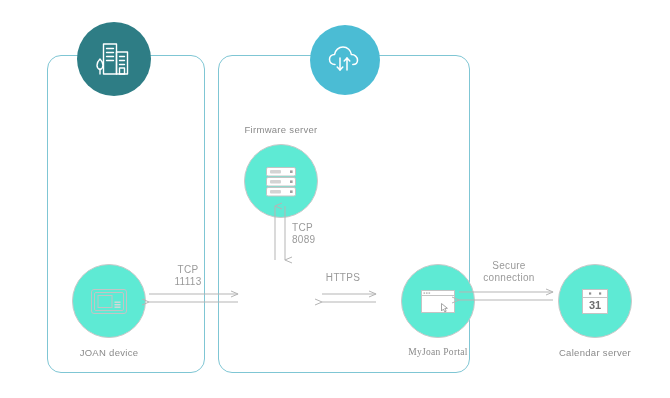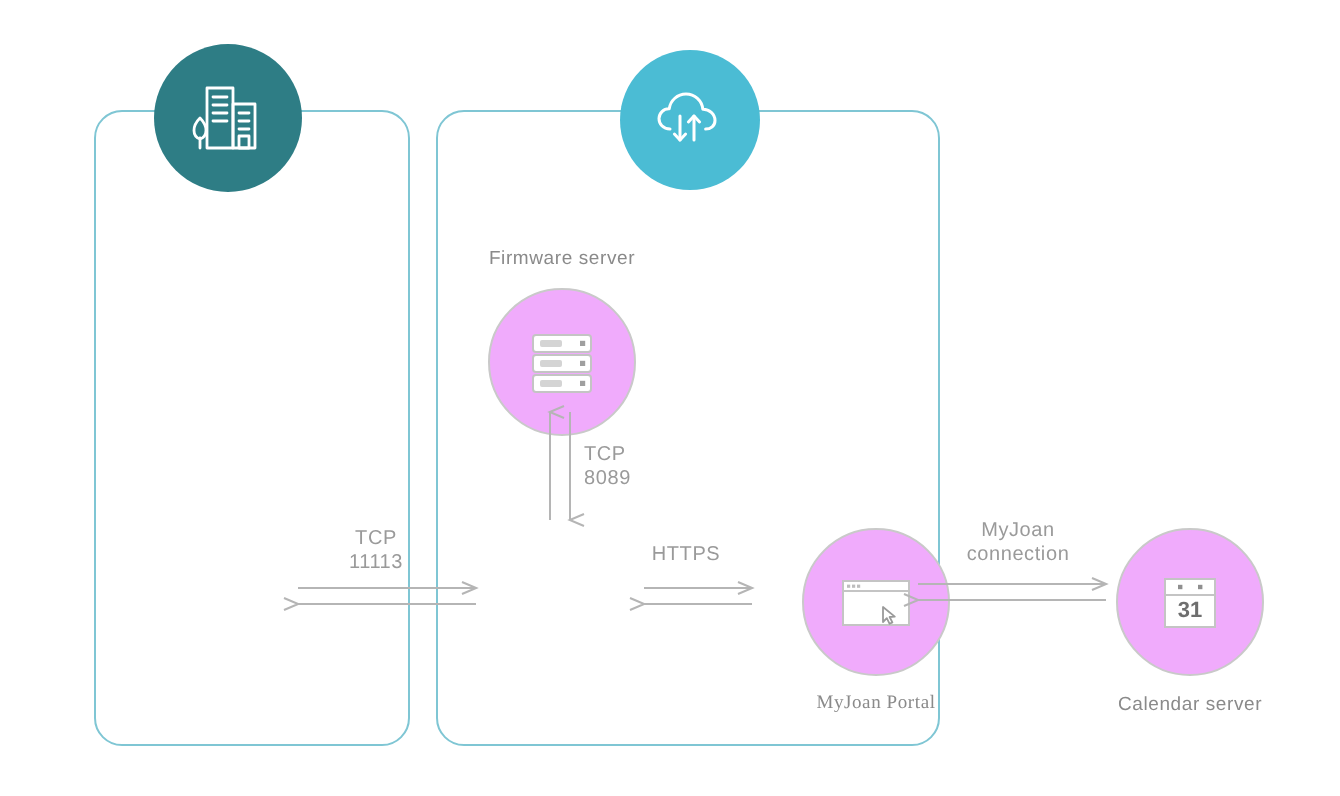--- a/index.html
+++ b/index.html
@@ -41,21 +41,21 @@
   }
   .node-circle {
     width: 74px;
     height: 74px;
     border: 1px solid #c9c9c9;
     border-radius: 50%;
     box-sizing: border-box;
     display: flex;
     align-items: center;
     justify-content: center;
-    background: #f0abfc;
+    background: #5eead4;
   }
   .node-label {
     margin-top: 9px;
     text-align: center;
     font-size: 9.5px;
     color: #8a8a8a;
     letter-spacing: .3px;
     white-space: nowrap;
   }
   .node-label.above {
@@ -146,20 +146,37 @@
         </g>
         <g fill="#9f9f9f" stroke="none">
           <rect x="31" y="11.4" width="2.6" height="2.6"></rect>
           <rect x="31" y="21.4" width="2.6" height="2.6"></rect>
           <rect x="31" y="31.4" width="2.6" height="2.6"></rect>
         </g>
       </svg>
     </div>
   </div>
 
+  <div class="node" id="node-joan">
+    <div class="node-circle">
+      <svg width="46" height="46" viewBox="0 0 46 46">
+        <g stroke="#c4c4c4" stroke-width="1" fill="none">
+          <rect x="5.5" y="11.5" width="35" height="24" rx="2.5"></rect>
+          <rect x="8.5" y="14.5" width="29" height="18" rx="1.5"></rect>
+          <rect x="12" y="17.5" width="14" height="12"></rect>
+        </g>
+        <g fill="#d7d7d7" stroke="none">
+          <rect x="28.5" y="23.5" width="6" height="1.4"></rect>
+          <rect x="28.5" y="26" width="6" height="1.4"></rect>
+          <rect x="28.5" y="28.5" width="6" height="1.4"></rect>
+        </g>
+      </svg>
+    </div>
+    <div class="node-label">JOAN device</div>
+  </div>
 
 
   <div class="node" id="node-portal">
     <div class="node-circle">
       <svg width="46" height="46" viewBox="0 0 46 46">
         <g stroke="#c4c4c4" stroke-width="1" fill="#ffffff">
           <rect x="6.5" y="12.5" width="33" height="22"></rect>
           <line x1="6.5" y1="17.5" x2="39.5" y2="17.5"></line>
         </g>
         <g fill="#bdbdbd" stroke="none">
@@ -195,21 +212,21 @@
     <div>11113</div>
   </div>
   <div class="edge-label" id="lbl-tcp8089">
     <div>TCP</div>
     <div>8089</div>
   </div>
   <div class="edge-label" id="lbl-https">
     <div>HTTPS</div>
   </div>
   <div class="edge-label" id="lbl-secure">
-    <div>MyJoan</div>
+    <div>Secure</div>
     <div>connection</div>
   </div>
 
   <svg class="overlay">
     <defs>
       <marker id="ah-r" markerWidth="9" markerHeight="9" refX="7.5" refY="3.6" orient="auto">
         <path d="M0.5,0.6 L7.6,3.6 L0.5,6.6" fill="none" stroke="#b5b5b5" stroke-width="1"></path>
       </marker>
       <marker id="ah-l" markerWidth="9" markerHeight="9" refX="1.5" refY="3.6" orient="auto">
         <path d="M8.5,0.6 L1.4,3.6 L8.5,6.6" fill="none" stroke="#b5b5b5" stroke-width="1"></path>

